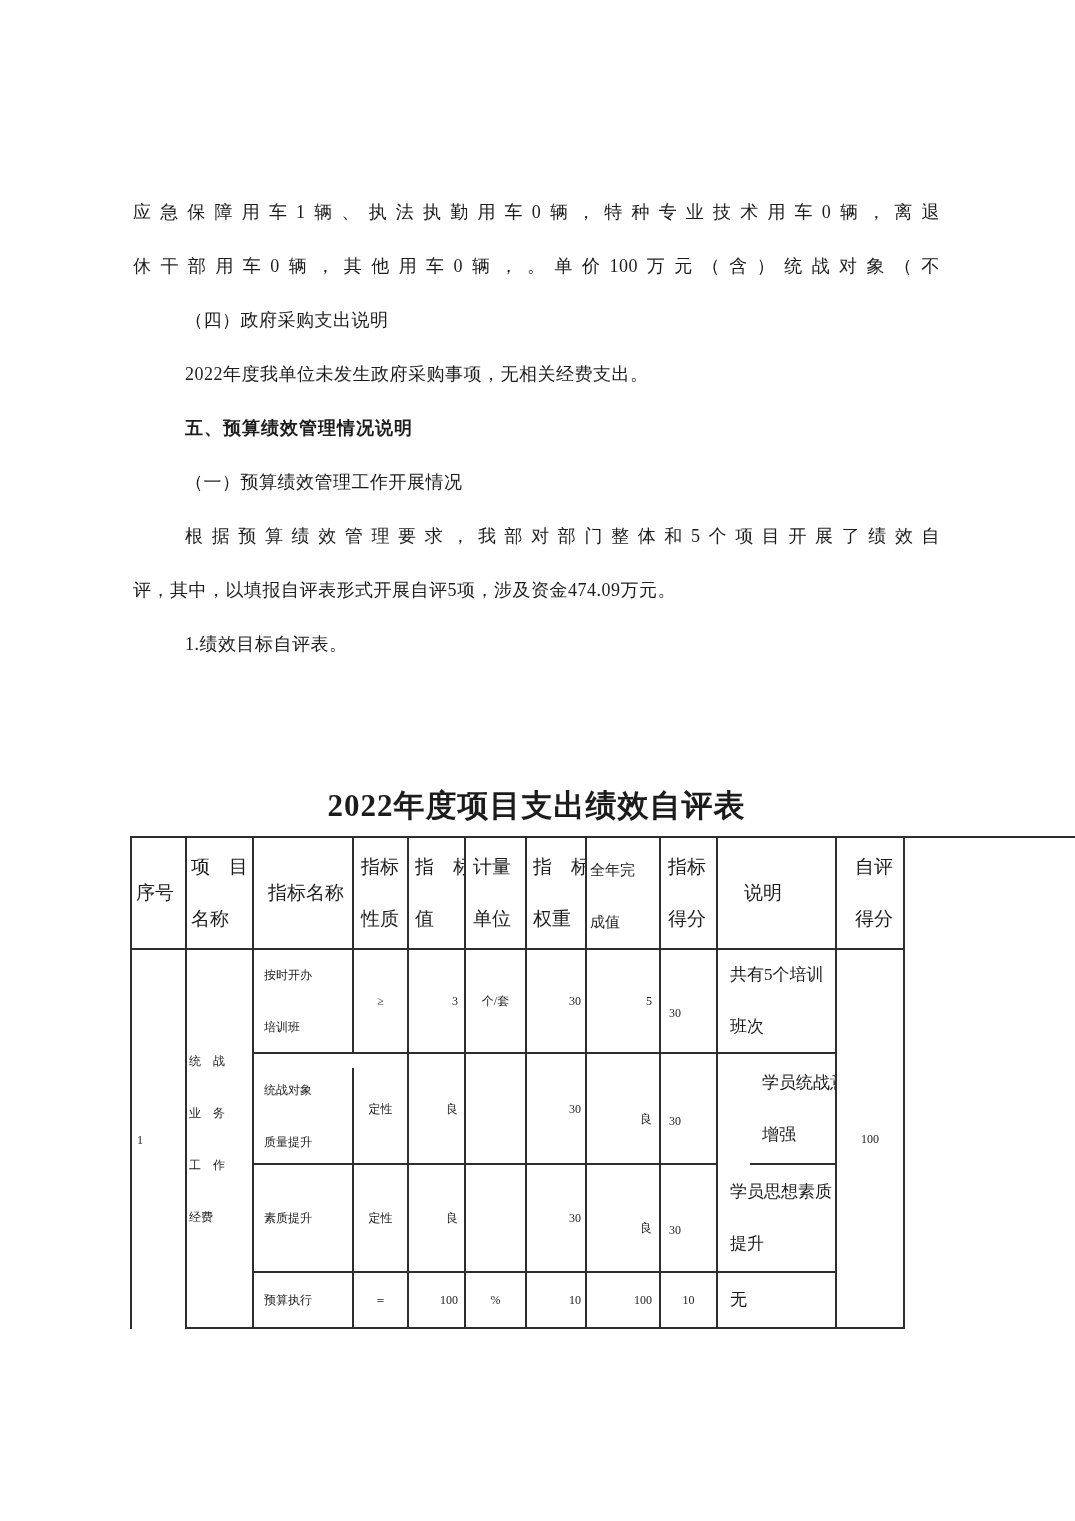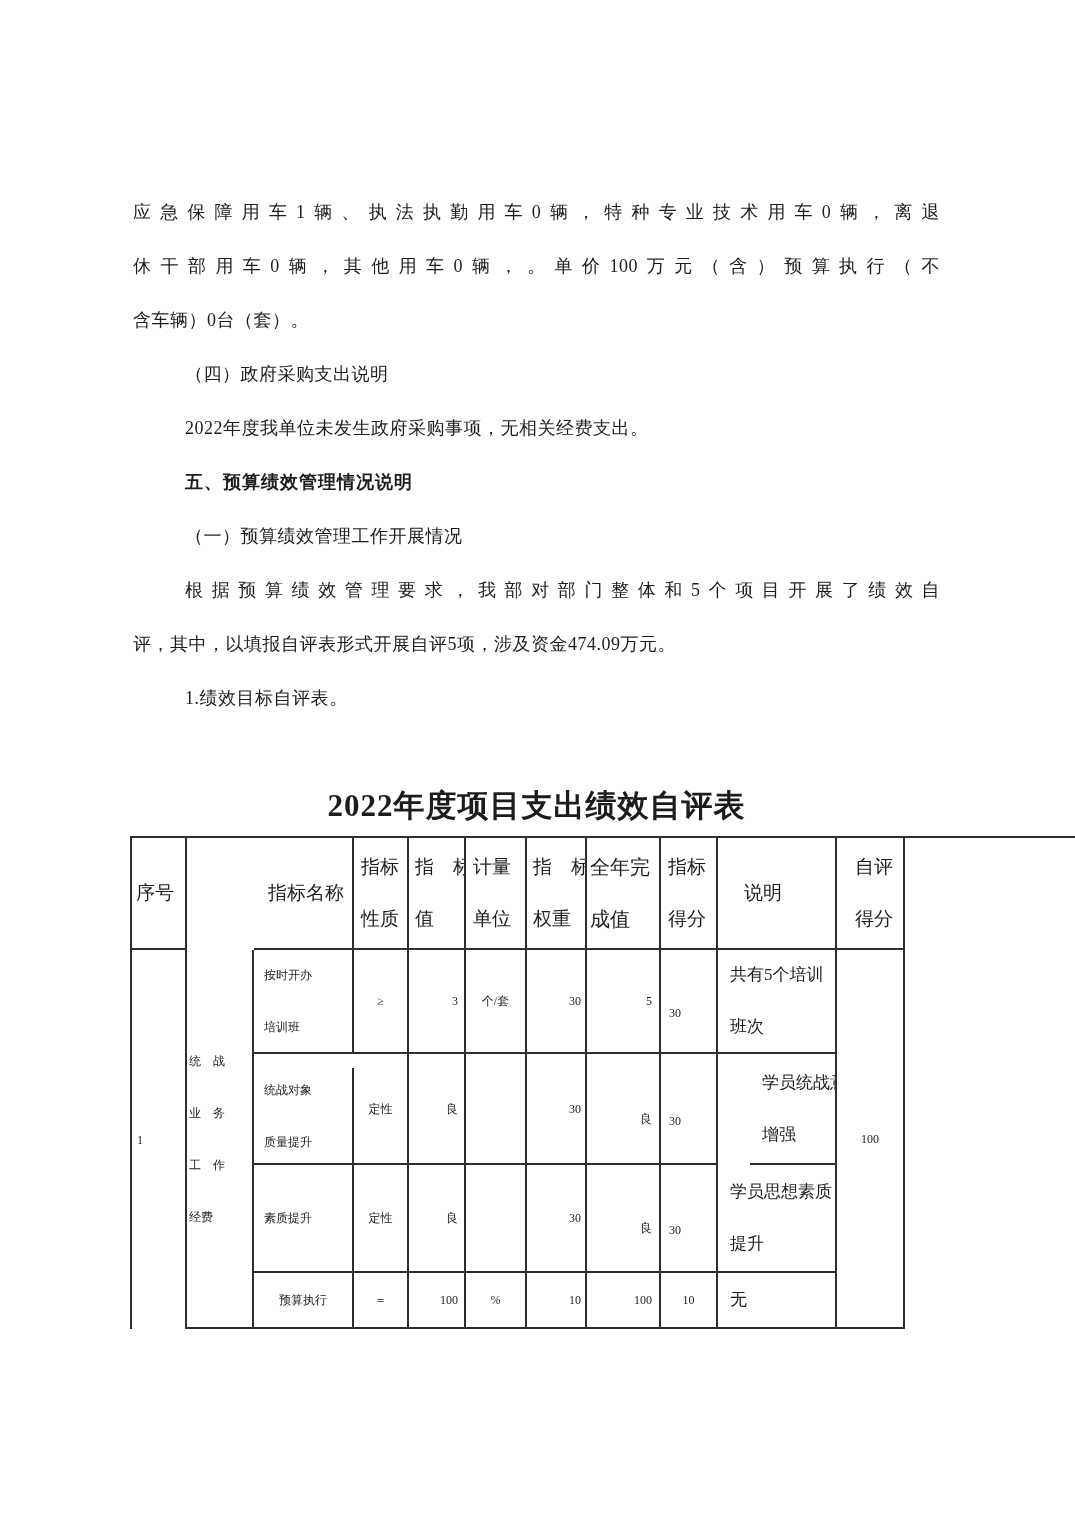--- a/index.html
+++ b/index.html
@@ -28,46 +28,49 @@
     border-left:2px solid var(--line,#2e2e2e);
   }
   .cell{
     border-right:2px solid var(--line,#2e2e2e);
     border-bottom:2px solid var(--line,#2e2e2e);
     box-sizing:border-box;display:flex;flex-direction:column;justify-content:center;
     font-size:12px;overflow:hidden;
   }
   .cell .ln{height:52px;line-height:52px;white-space:nowrap;}
   .hcell{font-family:"Liberation Sans","DejaVu Sans",sans-serif;font-size:19px;}
-  .hcell.small{font-size:20px;}
+  .hcell.small{font-size:15px;justify-content:flex-end;}
   .expl{font-size:17px;}
   .nobot{border-bottom:none;}
   .top-ext{position:absolute;left:903px;top:836px;width:172px;height:2px;background:var(--line,#2e2e2e);}
 </style>
 </head>
 <body>
 
 <div class="page" style="--bg: #ffffff; --ink: #1c1c1c; --line: #2e2e2e;">
   <div class="lines" id="bodyLines">
       <div class="dline just">应急保障用车1辆、执法执勤用车0辆，特种专业技术用车0辆，离退</div>
-      <div class="dline just">休干部用车0辆，其他用车0辆，。单价100万元（含）预算执行（不</div>
-      <div class="dline">含车辆）0台（套）。</div>
+      <div class="dline just">休干部用车0辆，其他用车0辆，。单价100万元（含）统战对象（不</div>
       <div class="dline ind">（四）政府采购支出说明</div>
       <div class="dline ind">2022年度我单位未发生政府采购事项，无相关经费支出。</div>
       <div class="dline ind hd">五、预算绩效管理情况说明</div>
       <div class="dline ind">（一）预算绩效管理工作开展情况</div>
       <div class="dline ind just">根据预算绩效管理要求，我部对部门整体和5个项目开展了绩效自</div>
       <div class="dline">评，其中，以填报自评表形式开展自评5项，涉及资金474.09万元。</div>
       <div class="dline ind">1.绩效目标自评表。</div>
     </div>
   <div class="doc-title">2022年度项目支出绩效自评表</div>
   <div class="tbl" id="tbl">
       <div class="cell hcell" style="grid-area: 1 / 1; text-align: left; padding: 0px 4px;">
         <div class="ln">序号</div>
       </div>
+      <div class="cell hcell" style="grid-area: 1 / 2; text-align: left; padding: 0px 4px;">
+        <div class="ln">项　目</div>
+        <div class="ln">名称</div>
+      </div>
       <div class="cell hcell" style="grid-area: 1 / 3; text-align: left; padding: 0px 14px;">
         <div class="ln">指标名称</div>
       </div>
       <div class="cell hcell" style="grid-area: 1 / 4; text-align: left; padding: 0px 7px;">
         <div class="ln">指标</div>
         <div class="ln">性质</div>
       </div>
       <div class="cell hcell" style="grid-area: 1 / 5; text-align: left; padding: 0px 6px;">
         <div class="ln">指　标</div>
         <div class="ln">值</div>
@@ -173,21 +176,21 @@
       <div class="cell" style="grid-area: 4 / 8; text-align: right; padding: 0px 7px;">
         <div class="ln" style="transform: translateY(10px);">良</div>
       </div>
       <div class="cell" style="grid-area: 4 / 9; text-align: left; padding: 0px 8px;">
         <div class="ln" style="transform: translateY(12px);">30</div>
       </div>
       <div class="cell expl" style="grid-area: 4 / 10; text-align: left; padding: 0px 12px;">
         <div class="ln">学员思想素质</div>
         <div class="ln">提升</div>
       </div>
-      <div class="cell" style="grid-area: 5 / 3; text-align: left; padding: 8px 10px; align-items: center;">
+      <div class="cell" style="grid-area: 5 / 3; text-align: left; padding: 8px 10px;">
         <div class="ln">预算执行</div>
       </div>
       <div class="cell" style="grid-area: 5 / 4; text-align: center; padding: 0px 2px;">
         <div class="ln">＝</div>
       </div>
       <div class="cell" style="grid-area: 5 / 5; text-align: right; padding: 0px 6px;">
         <div class="ln">100</div>
       </div>
       <div class="cell" style="grid-area: 5 / 6; text-align: center; padding: 0px 2px;">
         <div class="ln">%</div>

